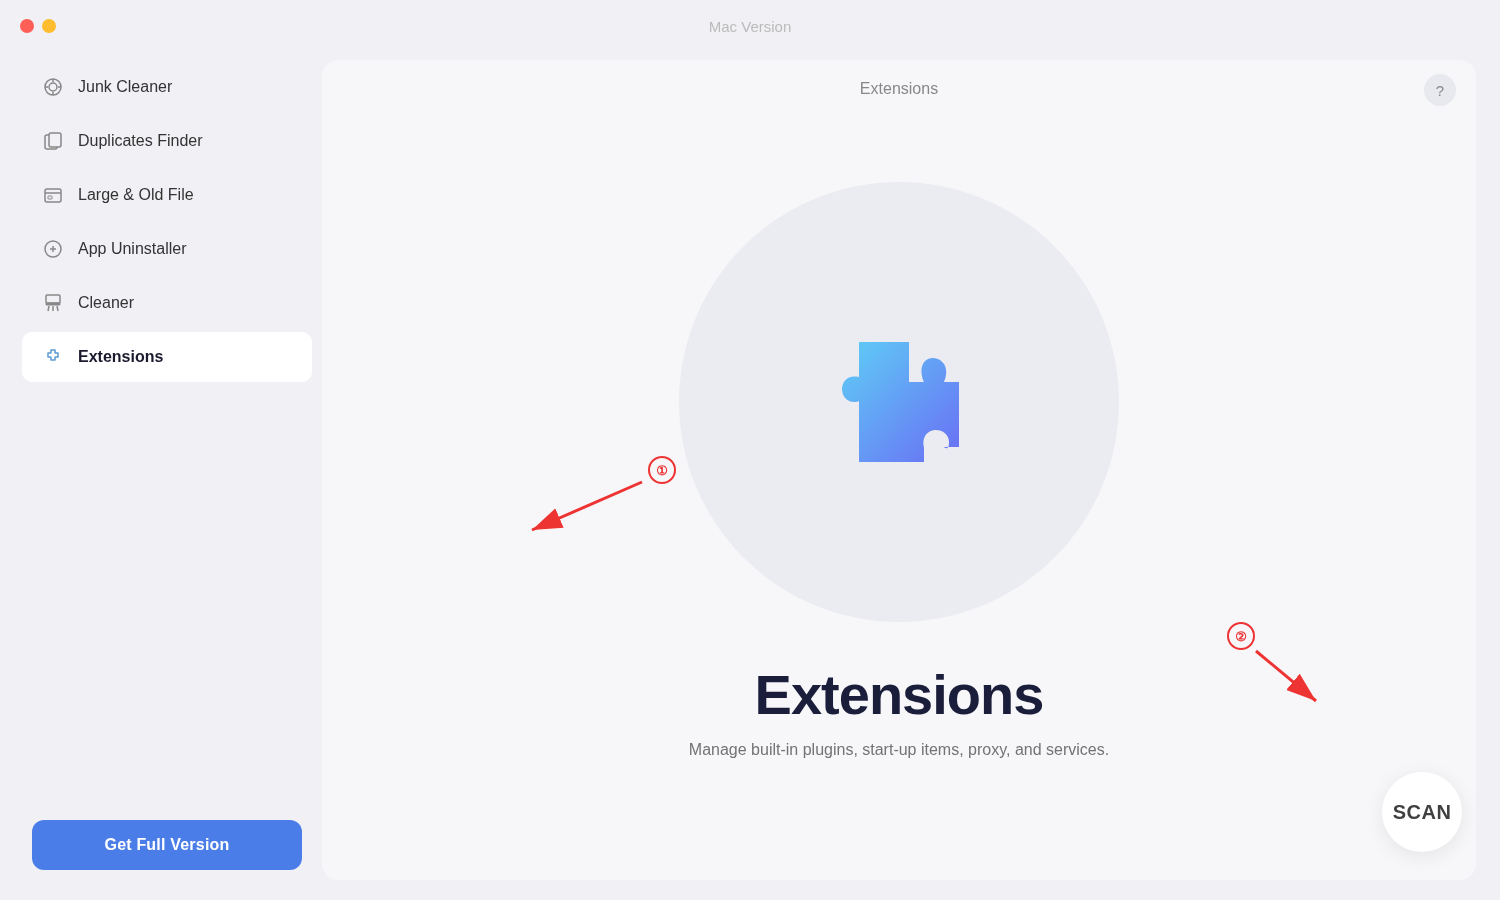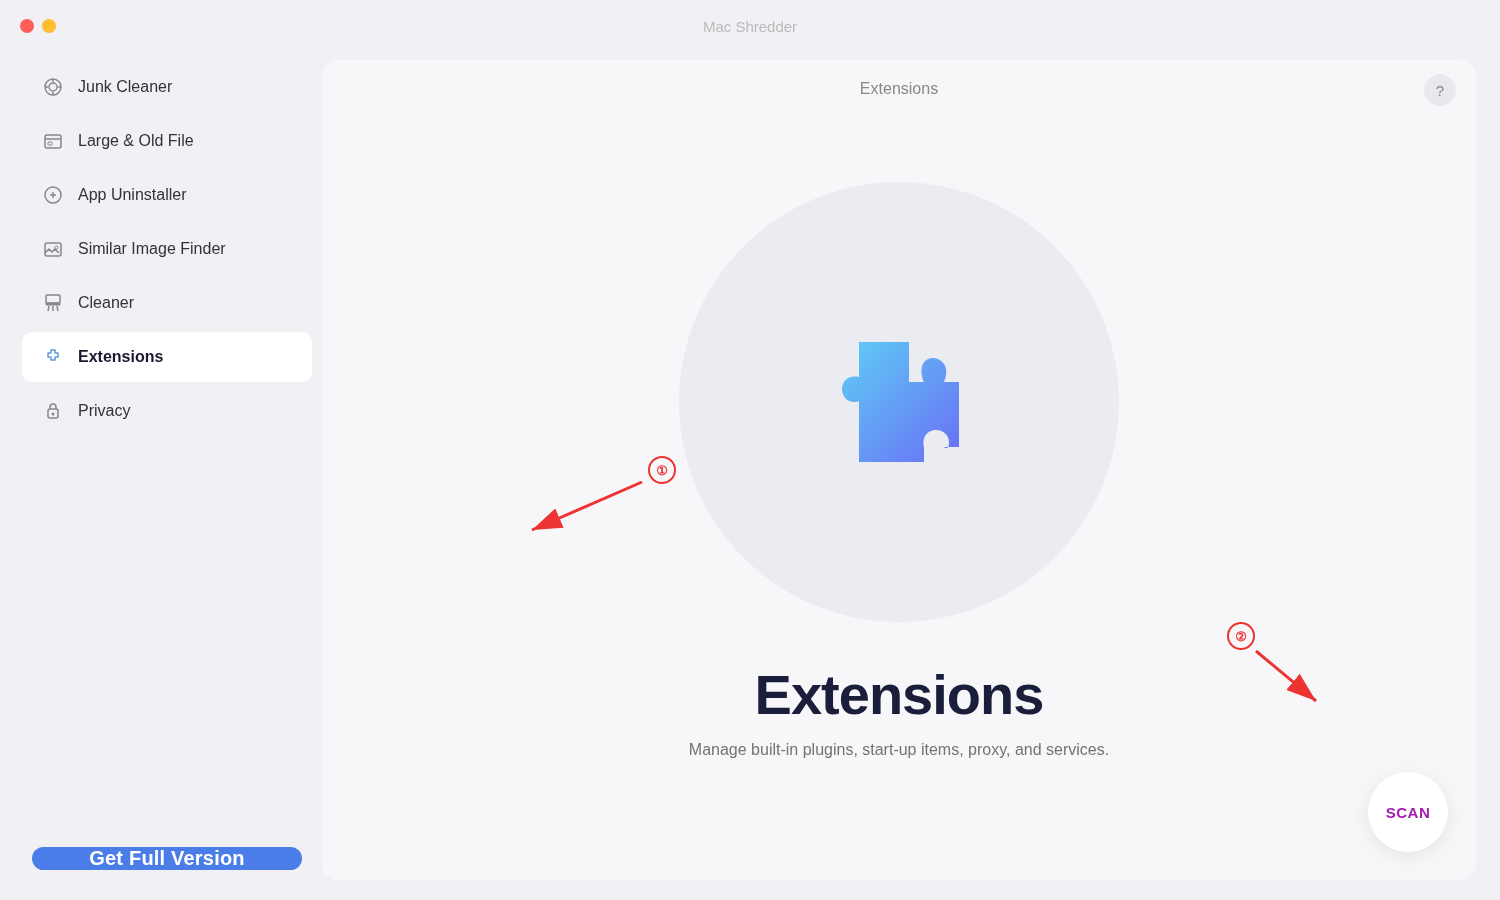--- a/index.html
+++ b/index.html
@@ -100,26 +100,26 @@
       color: #5b9bd5;
     }
 
     .sidebar-bottom {
       margin-top: auto;
       padding: 10px 20px 10px 20px;
     }
 
     .get-full-btn {
       width: 100%;
-      padding: 0;
+      padding: 16px;
       background: #4a7de8;
       color: #fff;
       border: none;
       border-radius: 12px;
-      font-size: 20px;
+      font-size: 16px;
       font-weight: 600;
       cursor: pointer;
       letter-spacing: 0.2px;
     }
 
     
     .main-content {
       flex: 1;
       background: #f7f7fa;
       border-radius: 16px;
@@ -191,33 +191,33 @@
     .main-subtitle {
       font-size: 16px;
       color: #737373;
       font-weight: 400;
     }
 
     
     .scan-btn {
       position: absolute;
       bottom: 28px;
-      right: 28px;
+      right: 14px;
       width: 80px;
       height: 80px;
       border-radius: 50%;
       background: #fff;
       border: none;
       cursor: pointer;
       display: flex;
       align-items: center;
       justify-content: center;
-      font-size: 15px;
+      font-size: 20px;
       font-weight: 700;
-      color: #a21caf;
+      color: #404040;
       letter-spacing: 0.5px;
       box-shadow: 0 4px 20px rgba(0,0,0,0.08);
     }
 
     
     .annotation-1 {
       position: absolute;
       top: 390px;
       left: 290px;
       pointer-events: none;
@@ -226,41 +226,50 @@
     
   </style>
 </head>
 <body>
 
 <div class="titlebar">
   <div class="traffic-lights">
     <div class="traffic-light red"></div>
     <div class="traffic-light yellow"></div>
   </div>
-  <span class="app-title">Mac Shredder</span>
+  <span class="app-title">Mac Version</span>
 </div>
 
 <div class="app-window">
 
   <div class="sidebar">
 
     <div class="nav-item">
       <span class="nav-icon">
         <svg width="20" height="20" viewBox="0 0 20 20" fill="none">
           <circle cx="10" cy="10" r="8" stroke="#888" stroke-width="1.5"></circle>
           <circle cx="10" cy="10" r="4" stroke="#888" stroke-width="1.5"></circle>
           <line x1="10" y1="2" x2="10" y2="5" stroke="#888" stroke-width="1.5"></line>
           <line x1="10" y1="15" x2="10" y2="18" stroke="#888" stroke-width="1.5"></line>
           <line x1="2" y1="10" x2="5" y2="10" stroke="#888" stroke-width="1.5"></line>
           <line x1="15" y1="10" x2="18" y2="10" stroke="#888" stroke-width="1.5"></line>
         </svg>
       </span>
       <span>Junk Cleaner</span>
     </div>
 
+    <div class="nav-item">
+      <span class="nav-icon">
+        <svg width="20" height="20" viewBox="0 0 20 20" fill="none">
+          <rect x="2" y="4" width="12" height="14" rx="2" stroke="#888" stroke-width="1.5"></rect>
+          <rect x="6" y="2" width="12" height="14" rx="2" stroke="#888" stroke-width="1.5" fill="#f0f0f5"></rect>
+        </svg>
+      </span>
+      <span>Duplicates Finder</span>
+    </div>
 
     <div class="nav-item">
       <span class="nav-icon">
         <svg width="20" height="20" viewBox="0 0 20 20" fill="none">
           <rect x="2" y="4" width="16" height="13" rx="2" stroke="#888" stroke-width="1.5"></rect>
           <path d="M2 8h16" stroke="#888" stroke-width="1.5"></path>
           <rect x="5" y="11" width="4" height="3" rx="0.5" stroke="#888" stroke-width="1"></rect>
         </svg>
       </span>
       <span>Large &amp; Old File</span>
@@ -269,30 +278,20 @@
     <div class="nav-item">
       <span class="nav-icon">
         <svg width="20" height="20" viewBox="0 0 20 20" fill="none">
           <circle cx="10" cy="10" r="8" stroke="#888" stroke-width="1.5"></circle>
           <path d="M7 10h6M10 7v6" stroke="#888" stroke-width="1.5"></path>
         </svg>
       </span>
       <span>App Uninstaller</span>
     </div>
 
-    <div class="nav-item">
-      <span class="nav-icon">
-        <svg width="20" height="20" viewBox="0 0 20 20" fill="none">
-          <rect x="2" y="4" width="16" height="13" rx="2" stroke="#888" stroke-width="1.5"></rect>
-          <path d="M2 14l4-4 3 3 3-3 4 4" stroke="#888" stroke-width="1.5" stroke-linejoin="round"></path>
-          <circle cx="13.5" cy="8.5" r="1.5" stroke="#888" stroke-width="1"></circle>
-        </svg>
-      </span>
-      <span>Similar Image Finder</span>
-    </div>
 
     <div class="nav-item">
       <span class="nav-icon">
         <svg width="20" height="20" viewBox="0 0 20 20" fill="none">
           <rect x="3" y="2" width="14" height="8" rx="1" stroke="#888" stroke-width="1.5"></rect>
           <rect x="3" y="10" width="14" height="2" rx="0.5" stroke="#888" stroke-width="1" fill="#888"></rect>
           <line x1="6" y1="13" x2="5" y2="18" stroke="#888" stroke-width="1.5"></line>
           <line x1="10" y1="13" x2="10" y2="18" stroke="#888" stroke-width="1.5"></line>
           <line x1="14" y1="13" x2="15" y2="18" stroke="#888" stroke-width="1.5"></line>
         </svg>
@@ -302,30 +301,20 @@
 
     <div class="nav-item active">
       <span class="nav-icon">
         <svg width="20" height="20" viewBox="0 0 20 20" fill="none">
           <path d="M8 3h4v2.5c0 .3.2.5.5.5H15v4h-2.5c-.3 0-.5.2-.5.5V13H8v-2.5c0-.3-.2-.5-.5-.5H5V6h2.5c.3 0 .5-.2.5-.5V3z" stroke="#5b9bd5" stroke-width="1.5" stroke-linejoin="round"></path>
         </svg>
       </span>
       <span>Extensions</span>
     </div>
 
-    <div class="nav-item">
-      <span class="nav-icon">
-        <svg width="20" height="20" viewBox="0 0 20 20" fill="none">
-          <rect x="5" y="8" width="10" height="9" rx="2" stroke="#888" stroke-width="1.5"></rect>
-          <path d="M7 8V6a3 3 0 016 0v2" stroke="#888" stroke-width="1.5"></path>
-          <circle cx="10" cy="13" r="1.5" fill="#888"></circle>
-        </svg>
-      </span>
-      <span>Privacy</span>
-    </div>
 
 
     <div class="sidebar-bottom">
       <button class="get-full-btn">Get Full Version</button>
     </div>
   </div>
 
   <div class="main-content">
 
     <div class="main-header">

